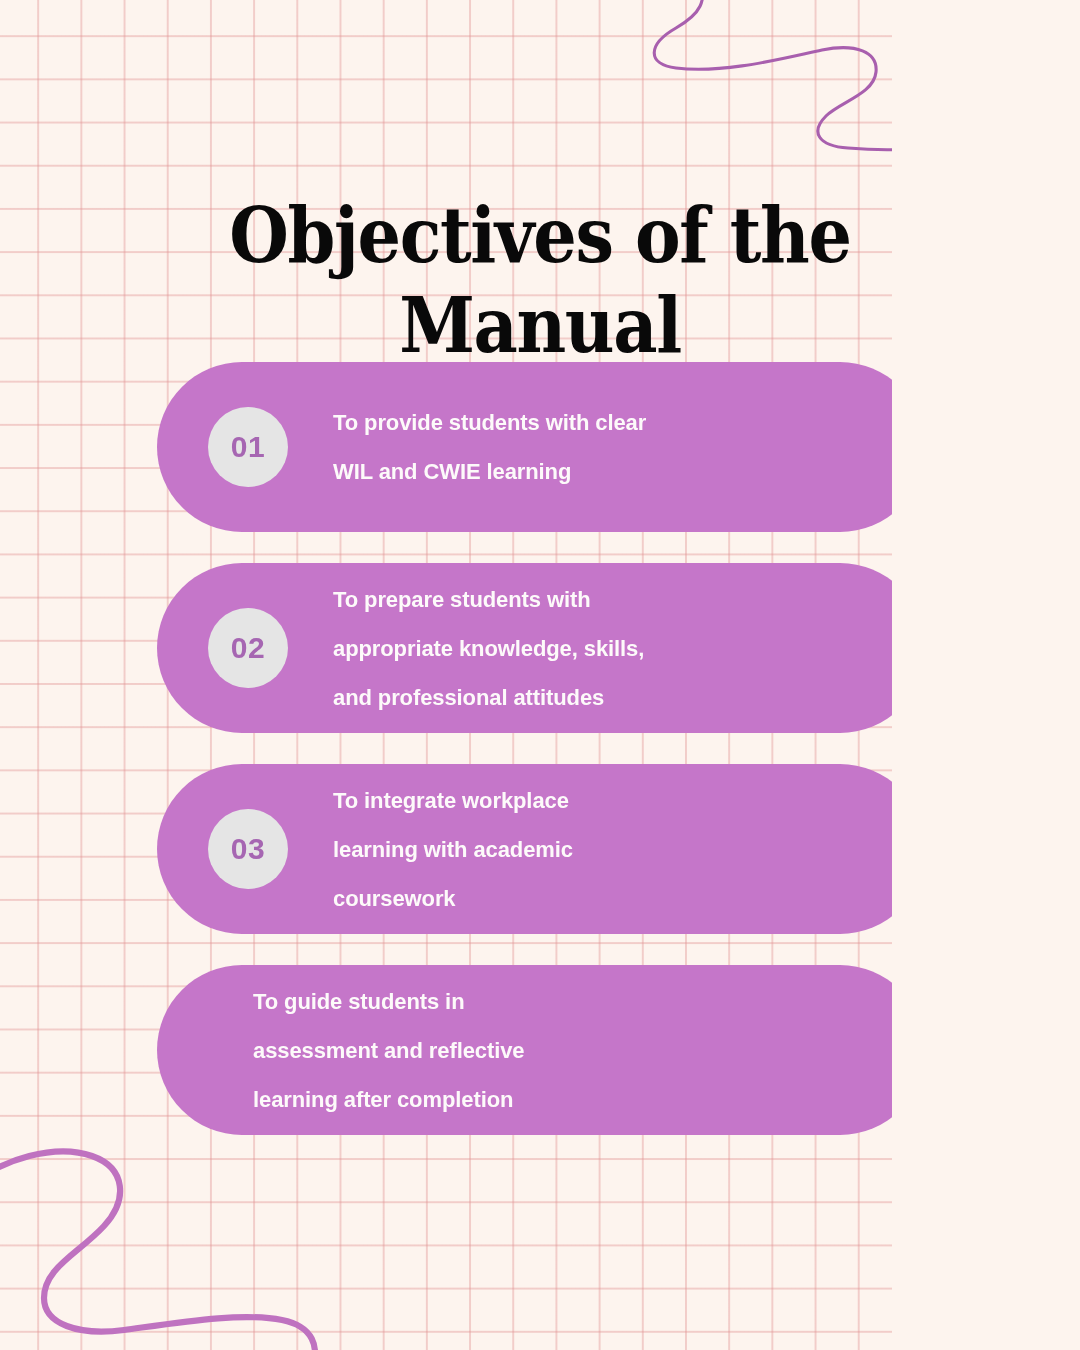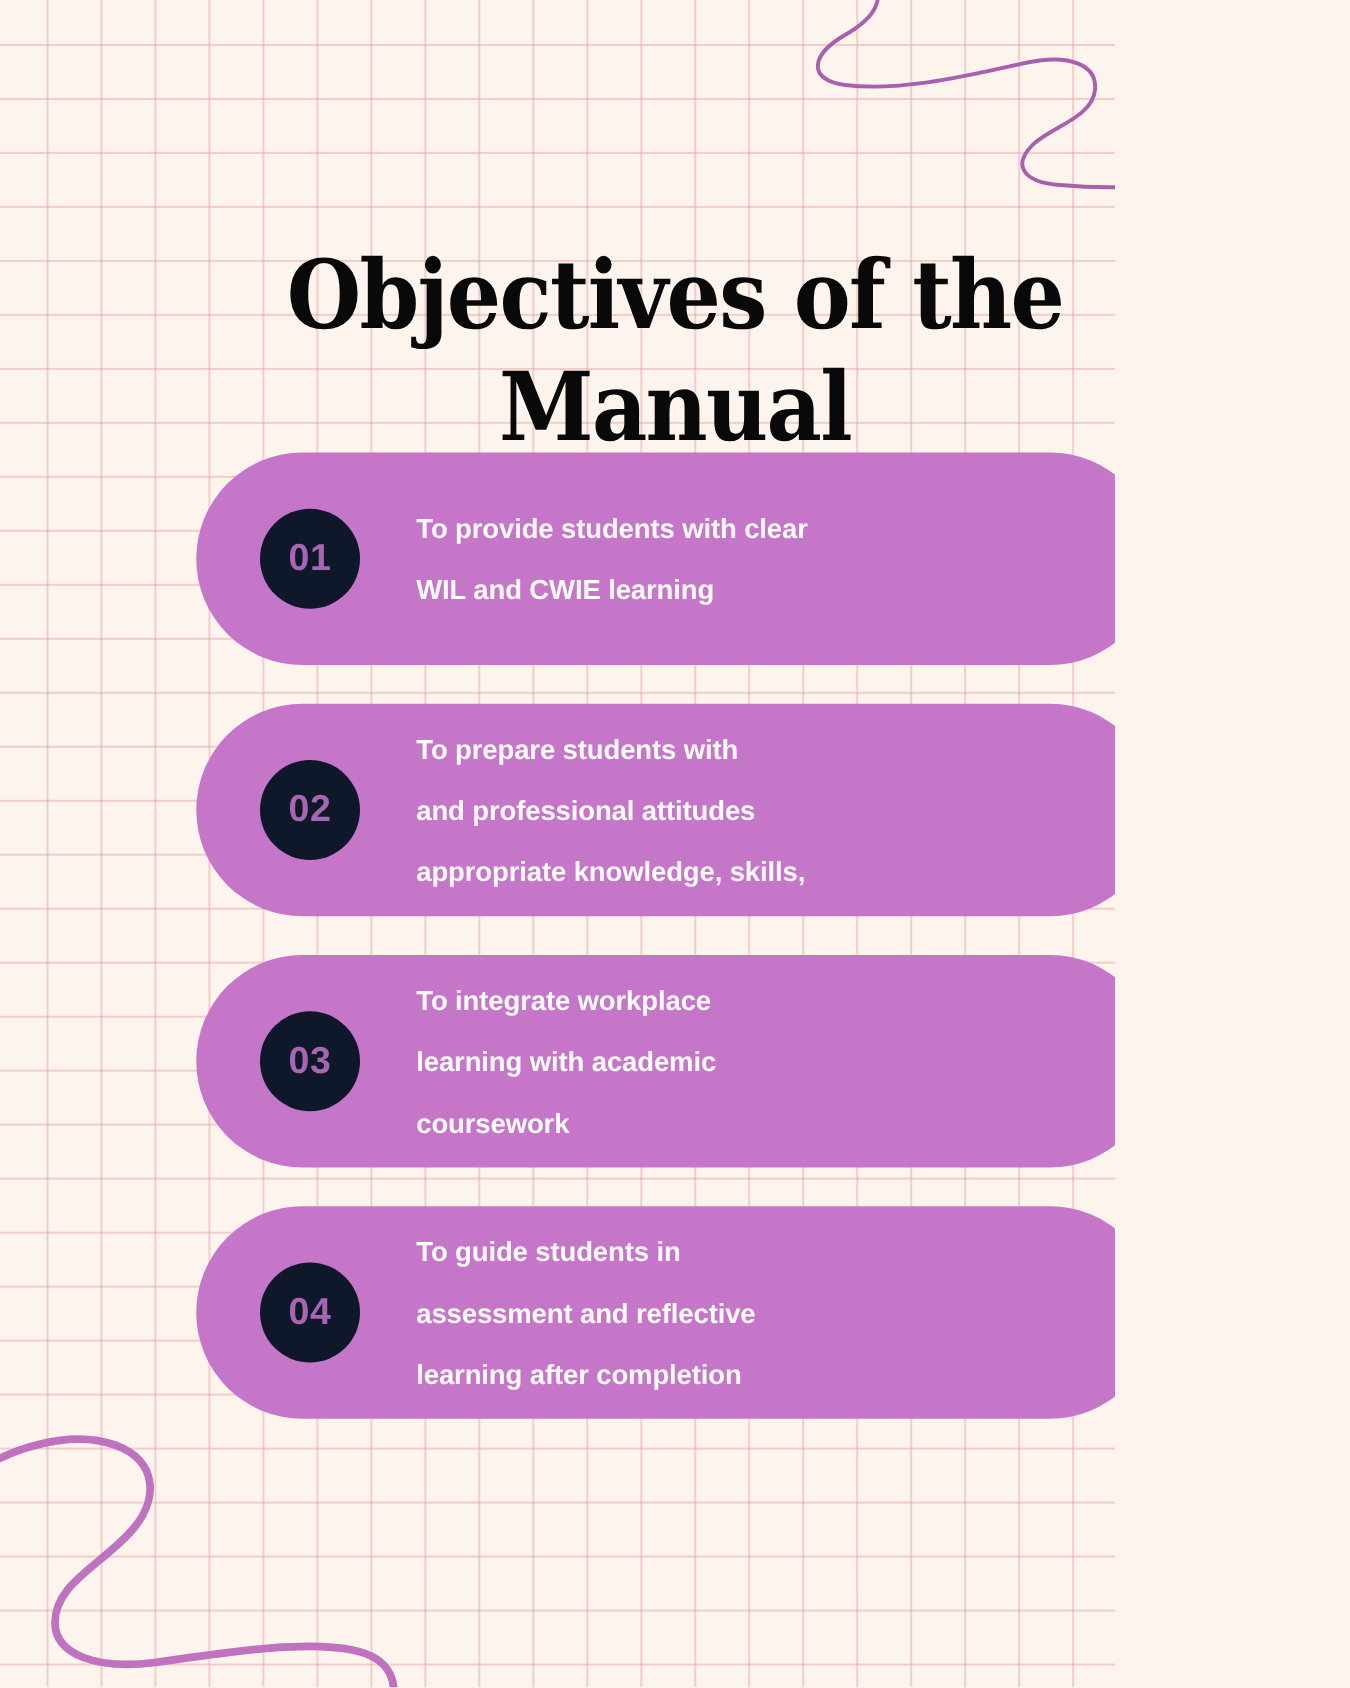--- a/index.html
+++ b/index.html
@@ -89,21 +89,21 @@
     border-radius: 85px;
     background: #c576c9;
   }
   .card:last-child { margin-bottom: 0; }
 
   .badge {
     flex: 0 0 auto;
     width: 80px;
     height: 80px;
     border-radius: 50%;
-    background: #0f172a;
+    background: #e5e5e5;
     display: flex;
     align-items: center;
     justify-content: center;
     font-family: "Liberation Sans", sans-serif;
     font-weight: 700;
     font-size: 30px;
     letter-spacing: 0.5px;
     color: #a666b2;
   }
 
@@ -146,36 +146,35 @@
       <div class="card-text">
         <span class="ln">To provide students with clear</span>
         <span class="ln">WIL and CWIE learning</span>
       </div>
     </div>
 
     <div class="card">
       <div class="badge">02</div>
       <div class="card-text">
         <span class="ln">To prepare students with</span>
+        <span class="ln">appropriate knowledge, skills,</span>
         <span class="ln">and professional attitudes</span>
-        <span class="ln">appropriate knowledge, skills,</span>
       </div>
     </div>
 
     <div class="card">
       <div class="badge">03</div>
       <div class="card-text">
         <span class="ln">To integrate workplace</span>
         <span class="ln">learning with academic</span>
         <span class="ln">coursework</span>
       </div>
     </div>
 
     <div class="card">
-      <div class="badge">04</div>
       <div class="card-text">
         <span class="ln">To guide students in</span>
         <span class="ln">assessment and reflective</span>
         <span class="ln">learning after completion</span>
       </div>
     </div>
 
   </div>
 </div>
 

